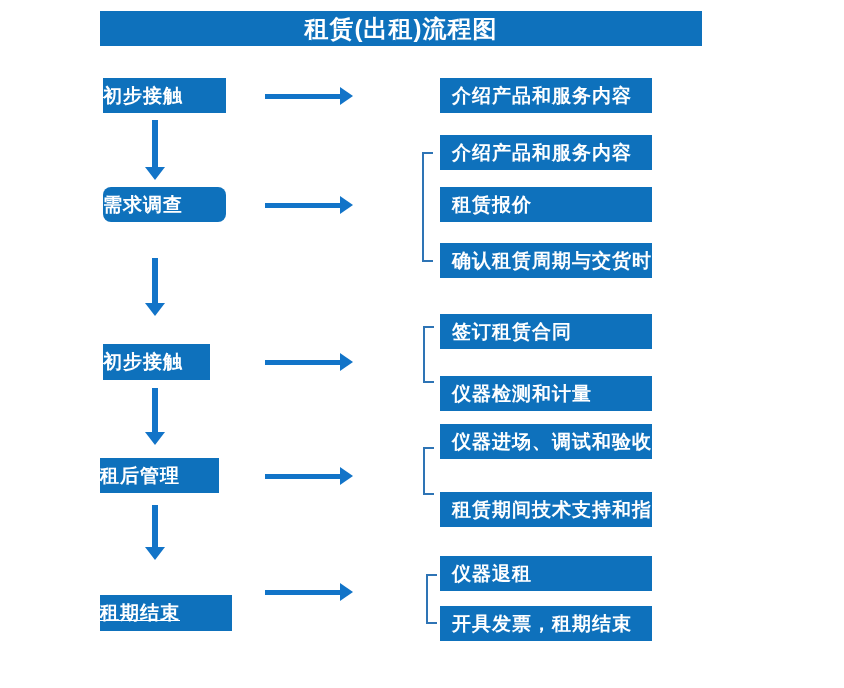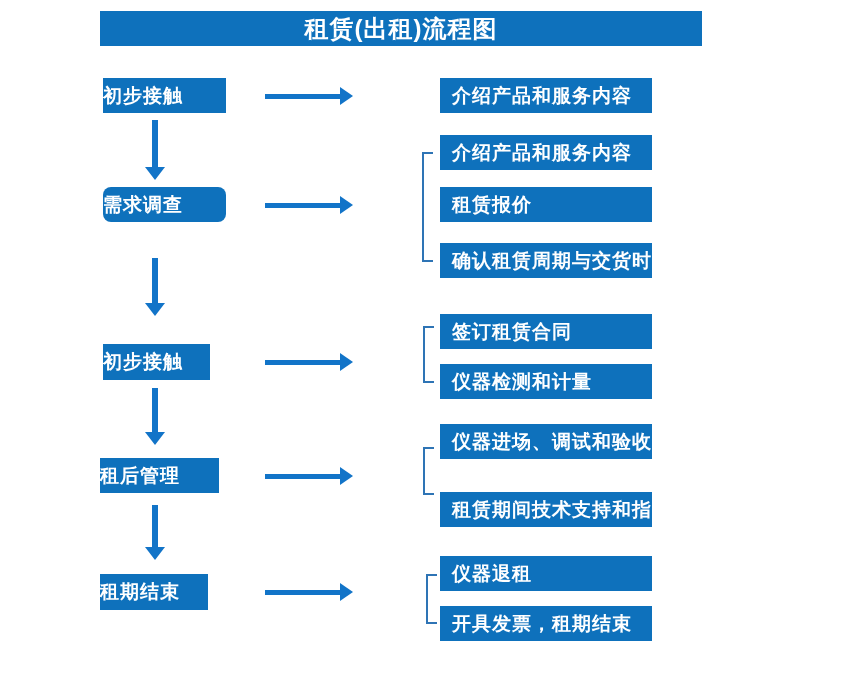--- a/index.html
+++ b/index.html
@@ -37,21 +37,21 @@
 <body>
 
 <div class="canvas">
 
   <div class="titlebar">租赁(出租)流程图</div>
 
   <div class="box stepbox" style="left:103px;top:78px;width:123px;height:35px;">初步接触</div>
   <div class="box stepbox" style="left:103px;top:187px;width:123px;height:35px;border-radius:8px;">需求调查</div>
   <div class="box stepbox" style="left:103px;top:344px;width:107px;height:36px;">初步接触</div>
   <div class="box stepbox" style="left:100px;top:458px;width:119px;height:35px;font-family:Liberation Serif, serif;">租后管理</div>
-  <div class="box stepbox" style="left:100px;top:574px;width:108px;height:36px;">租期结束</div>
+  <div class="box stepbox" style="left:100px;top:595px;width:132px;height:36px;text-decoration:underline;">租期结束</div>
 
   <div class="varrow" style="top:120px;height:60px;">
     <div class="shaft"></div>
     <div class="head"></div>
   </div>
   <div class="varrow" style="top:258px;height:58px;">
     <div class="shaft"></div>
     <div class="head"></div>
   </div>
   <div class="varrow" style="top:388px;height:57px;">
@@ -89,21 +89,21 @@
   <div class="bracket" style="left:423px;top:447px;height:48px;"></div>
   <div class="bracket" style="left:426px;top:574px;height:50px;"></div>
 
   <div class="box detailbox" style="top:78px;">介绍产品和服务内容</div>
 
   <div class="box detailbox" style="top:135px;">介绍产品和服务内容</div>
   <div class="box detailbox" style="top:187px;">租赁报价</div>
   <div class="box detailbox" style="top:243px;">确认租赁周期与交货时间</div>
 
   <div class="box detailbox" style="top:314px;">签订租赁合同</div>
-  <div class="box detailbox" style="top:364px;">仪器检测和计量</div>
+  <div class="box detailbox" style="top:376px;">仪器检测和计量</div>
 
   <div class="box detailbox" style="top:424px;text-align:right;">仪器进场、调试和验收</div>
   <div class="box detailbox" style="top:492px;">租赁期间技术支持和指导</div>
 
   <div class="box detailbox" style="top:556px;">仪器退租</div>
   <div class="box detailbox" style="top:606px;">开具发票，租期结束</div>
 
 </div>
 
 </body></html>

